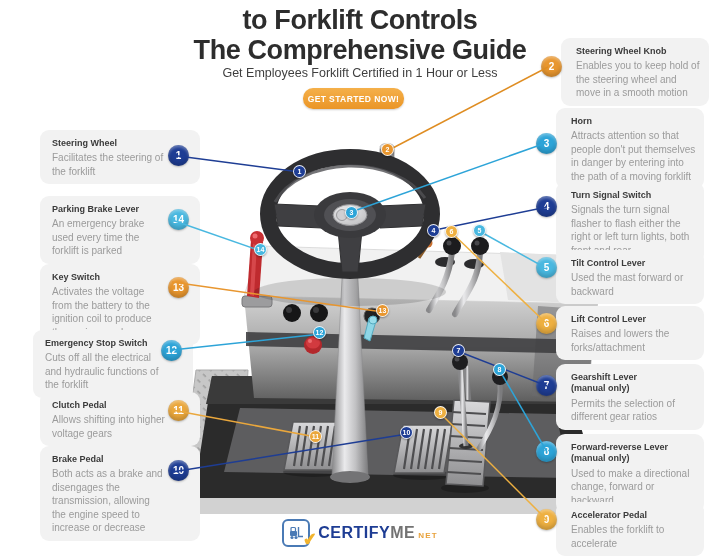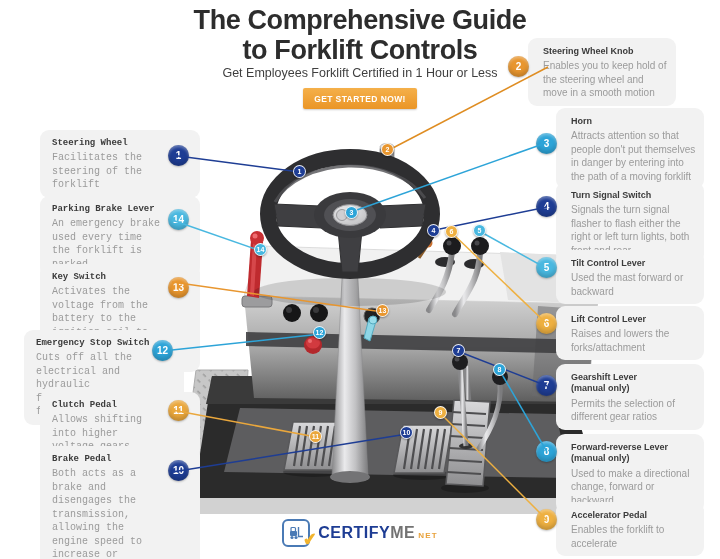--- a/index.html
+++ b/index.html
@@ -5,30 +5,30 @@
   html,body { margin:0; padding:0; background:#ffffff; }
   .stage {
     position:relative; width:720px; height:559px; background:#ffffff;
     font-family:"Liberation Sans", sans-serif; overflow:hidden;
   }
   
   .headline { position:absolute; left:150px; top:6px; width:420px; text-align:center; z-index:2; }
   .headline .t { font-size:27px; font-weight:bold; color:#2d2d2d; line-height:1.1; letter-spacing:-0.4px; }
   .headline .sub { margin-top:1px; font-size:12.5px; color:#3f3f3f; }
   .cta {
-    position:absolute; left:303px; top:88px; width:114px; height:21px; z-index:6;
-    background:linear-gradient(#f5b04a,#ea9526); border-radius:2px;
+    position:absolute; left:303px; top:88px; width:101px; height:21px; z-index:6;
+    background:linear-gradient(#f5b04a,#ea9526); border-radius:10px;
     color:#fff; font-size:8.5px; font-weight:bold; letter-spacing:.4px;
     display:flex; align-items:center; justify-content:center;
     box-shadow:0 1px 2px rgba(0,0,0,.2); cursor:pointer;
   }
   
   .callout { position:absolute; background:#f2f2f2; border-radius:9px; box-sizing:border-box; z-index:2; }
   .callout .txt { padding:8px 12px 6px 12px; }
-  .co-left .txt { padding-right:34px;font-family:Liberation Mono, monospace; }
+  .co-left .txt { padding-right:34px; }
   .co-right .txt { padding-left:15px; padding-right:8px; }
   .callout h3 { margin:0; font-size:9px; font-weight:bold; color:#3b3b3b; line-height:1.25; }
   .callout .note { font-size:9px; font-weight:bold; color:#3b3b3b; line-height:1.25; }
   .callout p { margin:2px 0 0 0; font-size:10px; color:#9b9b9b; line-height:1.35; }
   .badge {
     position:absolute; width:21px; height:21px; border-radius:50%; z-index:10;
     color:#fff; font-size:10px; font-weight:bold;
     display:flex; align-items:center; justify-content:center;
     box-shadow: inset 0 -3px 4px rgba(0,0,0,.18), inset 0 2px 3px rgba(255,255,255,.35), 0 1px 2px rgba(0,0,0,.25);
   }
@@ -51,22 +51,22 @@
   .brand { font-size:16px; font-weight:bold; color:#1e3d94; letter-spacing:.5px; }
   .brand .lite { color:#737373;text-align:right; }
   .brand .net { font-size:8px; color:#e8a23b; margin-left:3px; letter-spacing:1.2px; }
 </style>
 </head>
 <body>
 
 <div class="stage">
 
   <div class="headline">
+    <div class="t">to Forklift Controls</div>
     <div class="t">The Comprehensive Guide</div>
-    <div class="t">to Forklift Controls</div>
     <div class="sub">Get Employees Forklift Certified in 1 Hour or Less</div>
   </div>
   <div class="cta">GET STARTED NOW!</div>
 
   <svg class="illus" width="720" height="559" viewBox="0 0 720 559">
     <defs>
       <linearGradient id="gFace" x1="0" y1="0" x2="0" y2="1">
         <stop offset="0" stop-color="#d2d2d2"></stop>
           <stop offset="0.5" stop-color="#a6a6a6"></stop>
           <stop offset="1" stop-color="#5e5e5e"></stop>
@@ -246,21 +246,21 @@
       </div>
     <div class="badge c-cyan" style="right:11px;top:13px">14</div>
   </div>
   <div class="callout co-left" style="left:40px;top:264px;width:160px;min-height:66px">
     <div class="txt">
         <h3>Key Switch</h3>
       <p>Activates the voltage from the battery to the ignition coil to produce the engine spark</p>
       </div>
     <div class="badge c-orange" style="right:11px;top:13px">13</div>
   </div>
-  <div class="callout co-left" style="left:24px;top:330px;width:160px;min-height:50px">
+  <div class="callout co-left" style="left:33px;top:330px;width:160px;min-height:50px">
     <div class="txt">
         <h3>Emergency Stop Switch</h3>
       <p>Cuts off all the electrical and hydraulic functions of the forklift</p>
       </div>
     <div class="badge c-blue" style="right:11px;top:10px">12</div>
   </div>
   <div class="callout co-left" style="left:40px;top:392px;width:160px;min-height:46px">
     <div class="txt">
         <h3>Clutch Pedal</h3>
       <p>Allows shifting into higher voltage gears</p>
@@ -268,21 +268,21 @@
     <div class="badge c-amber" style="right:11px;top:8px">11</div>
   </div>
   <div class="callout co-left" style="left:40px;top:446px;width:160px;min-height:84px">
     <div class="txt">
         <h3>Brake Pedal</h3>
       <p>Both acts as a brake and disengages the transmission, allowing the engine speed to increase or decrease</p>
       </div>
     <div class="badge c-navy" style="right:11px;top:14px">10</div>
   </div>
 
-  <div class="callout co-right" style="left:528px;top:38px;width:148px;min-height:62px">
+  <div class="callout co-right" style="left:561px;top:38px;width:148px;min-height:62px">
     <div class="txt">
         <h3>Steering Wheel Knob</h3>
       <p>Enables you to keep hold of the steering wheel and move in a smooth motion</p>
       </div>
     <div class="badge c-orange" style="left:-20px;top:18px">2</div>
   </div>
   <div class="callout co-right" style="left:556px;top:108px;width:148px;min-height:66px">
     <div class="txt">
         <h3>Horn</h3>
       <p>Attracts attention so that people don't put themselves in danger by entering into the path of a moving forklift</p>

